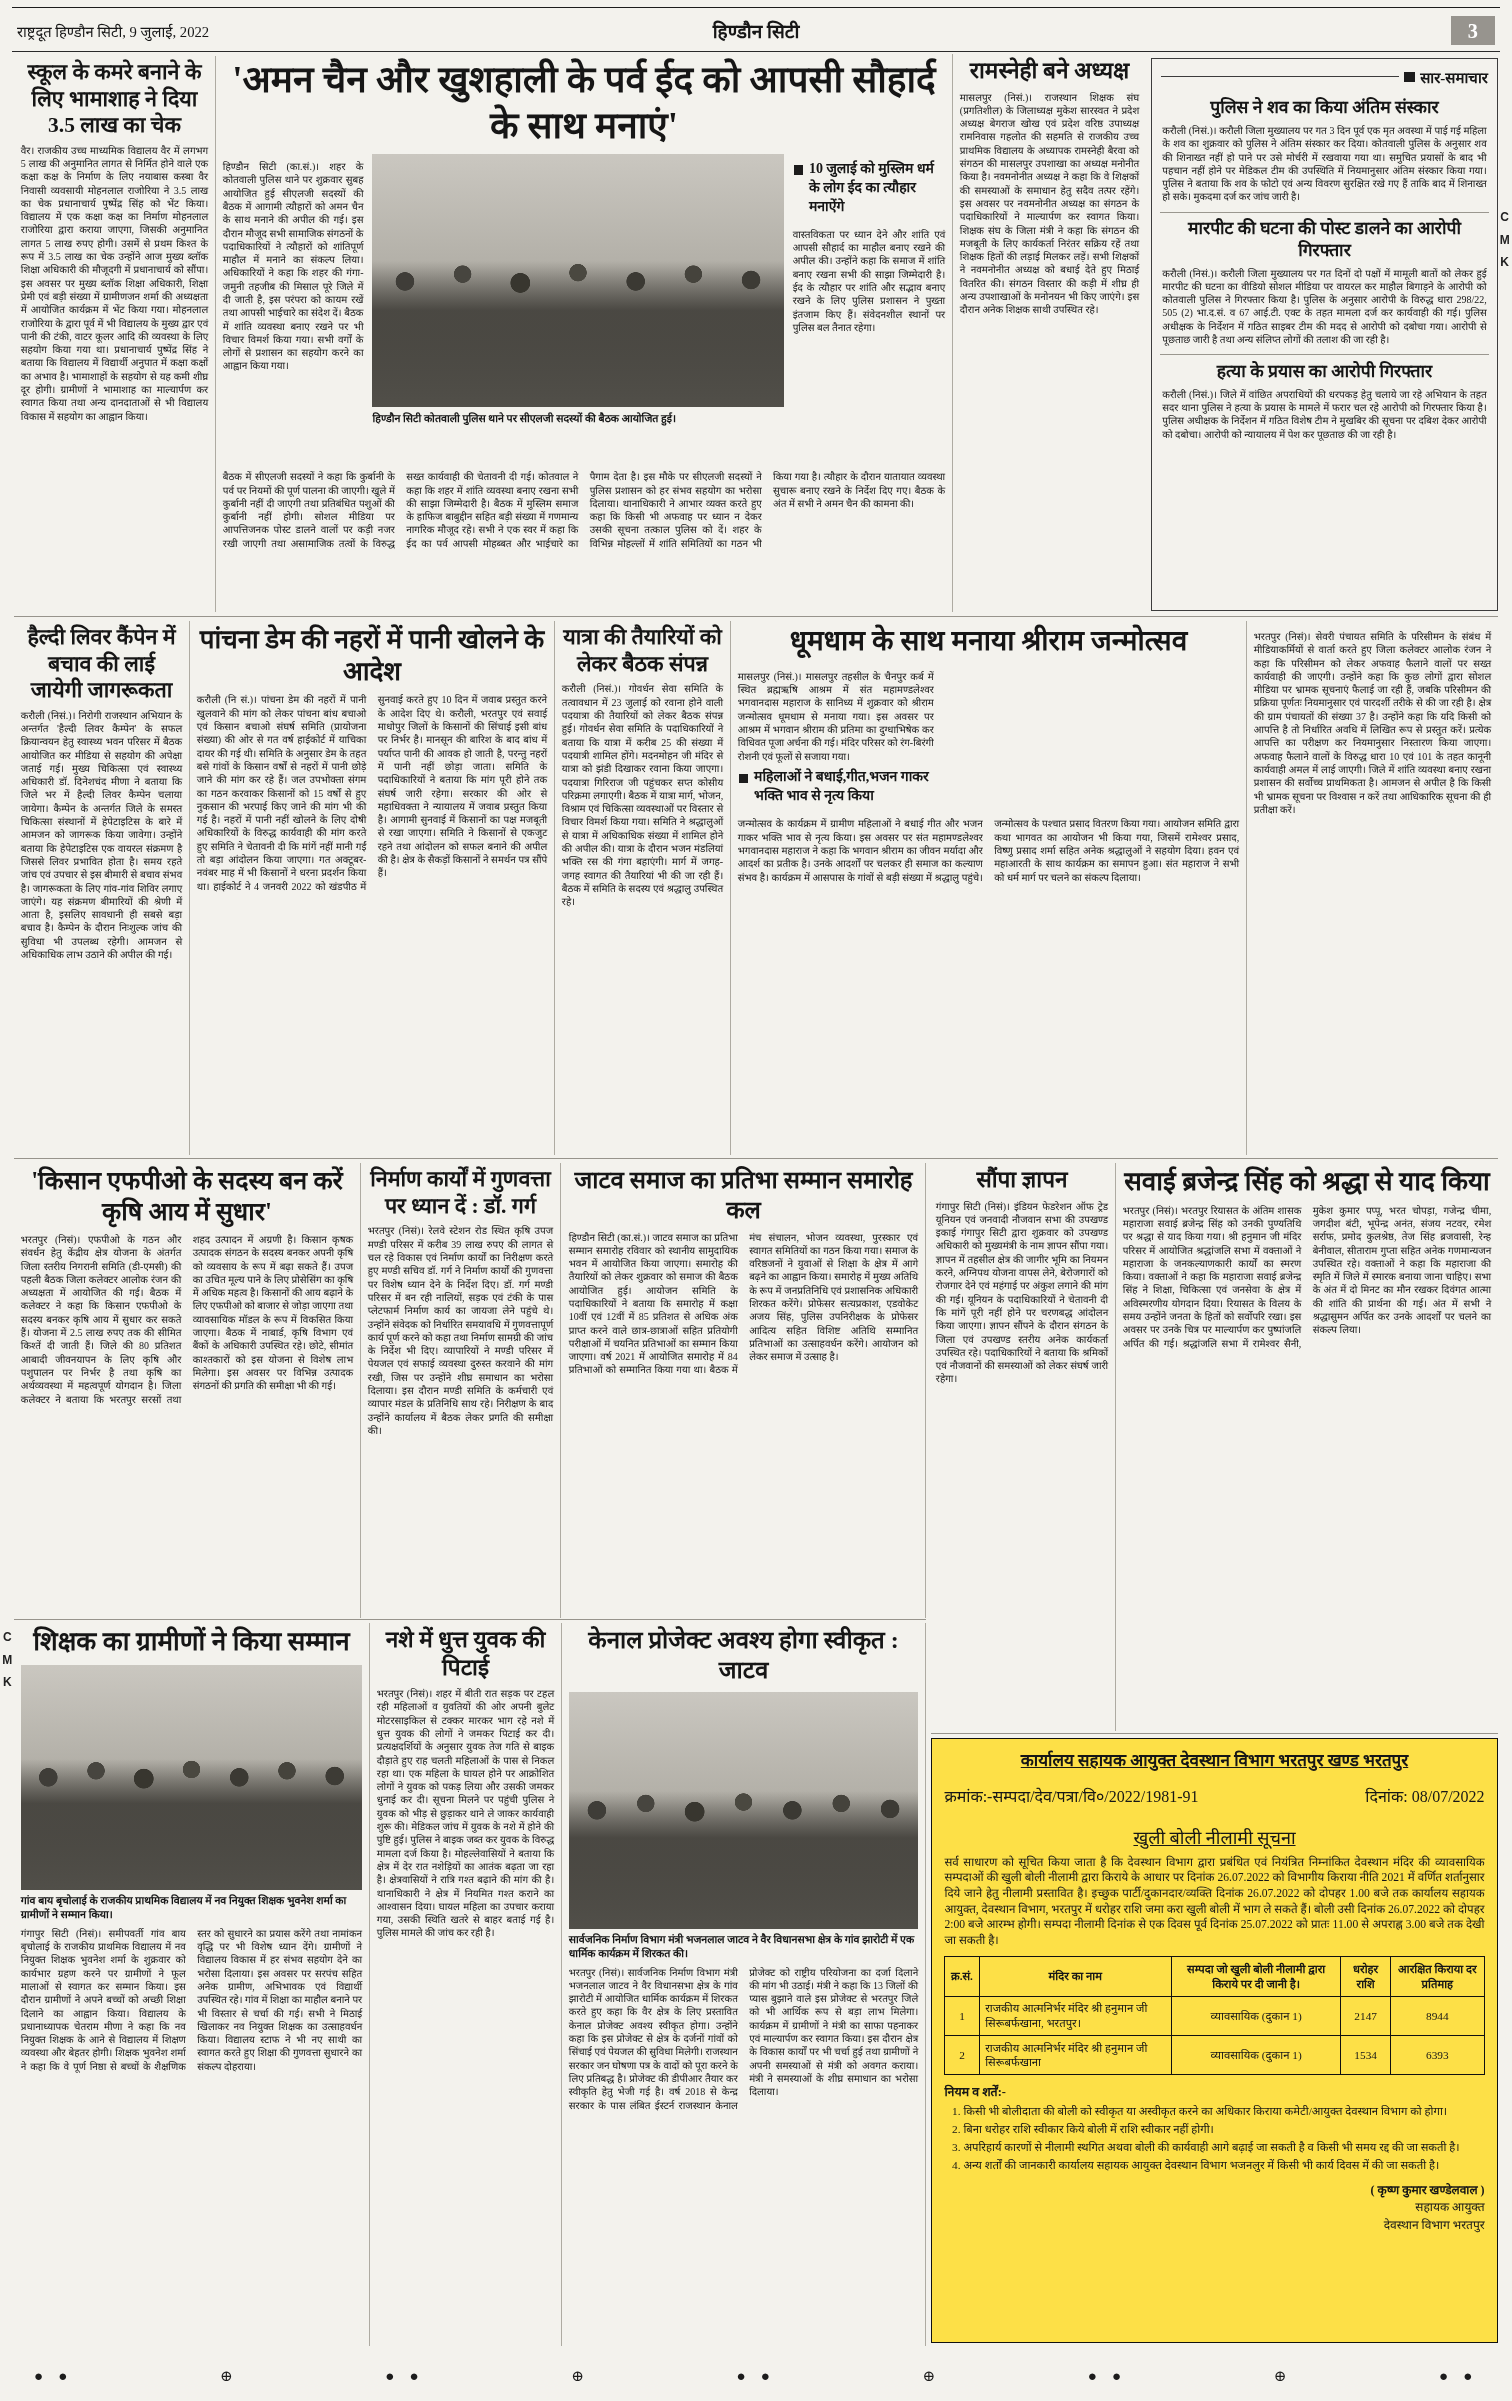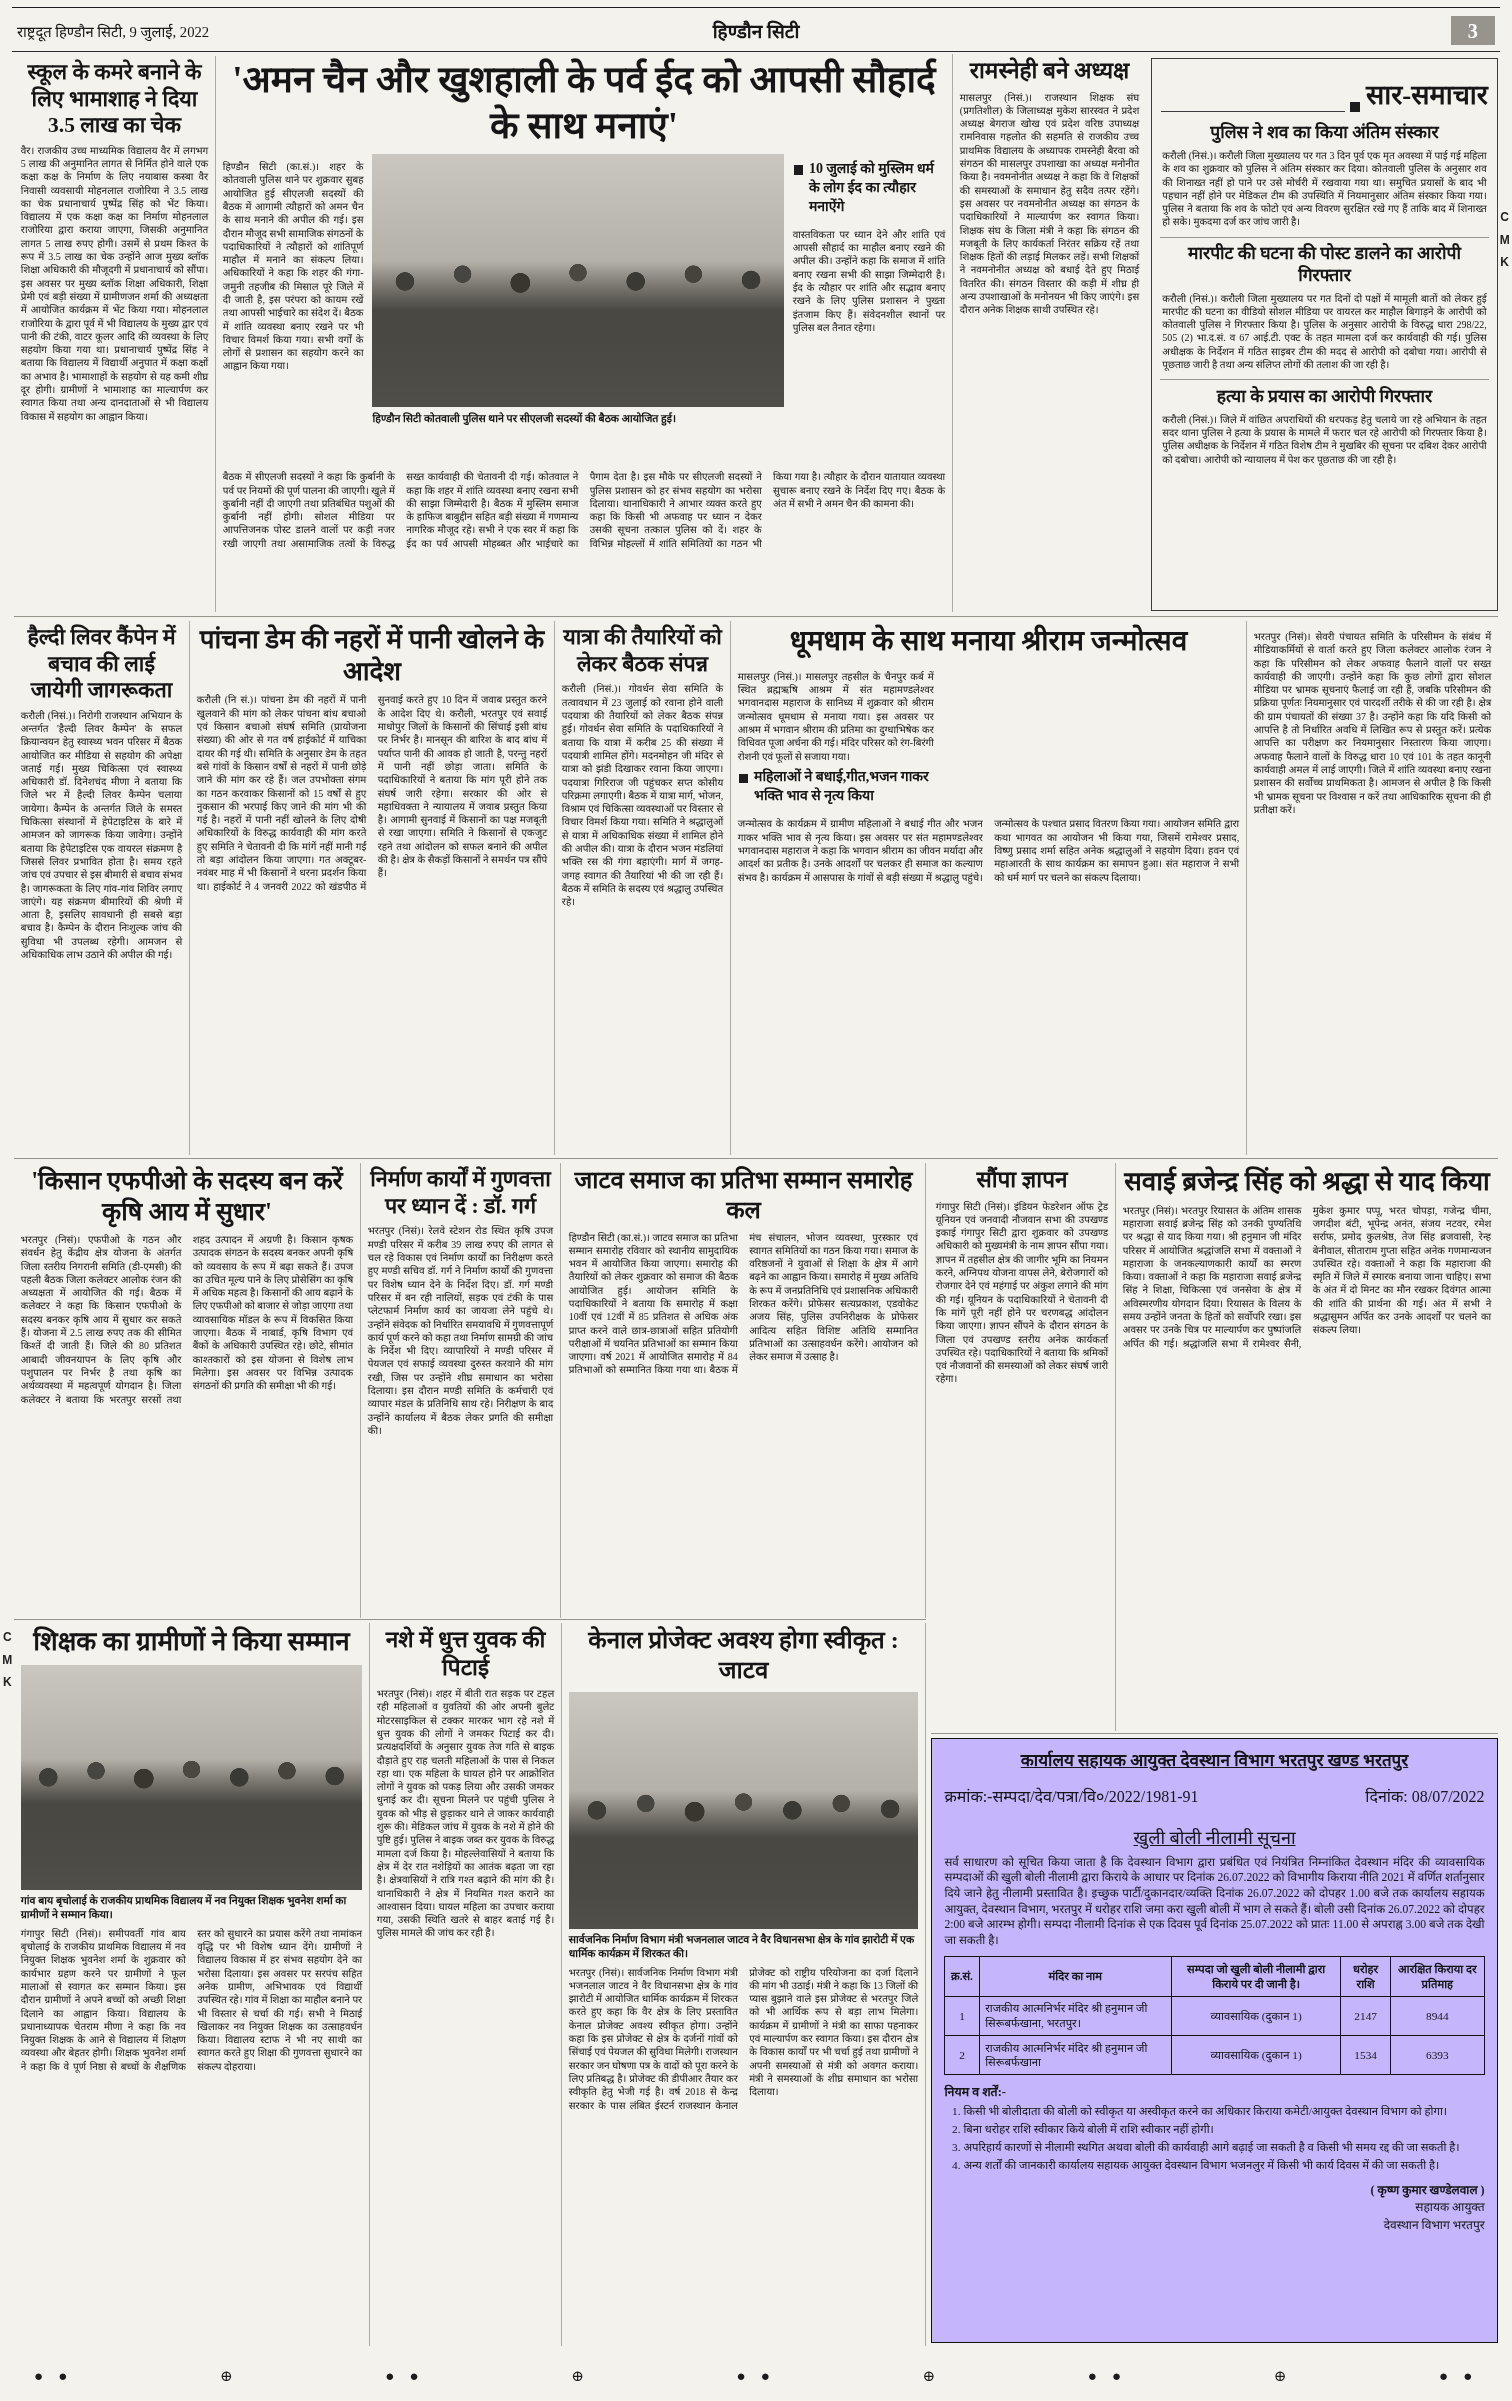--- a/index.html
+++ b/index.html
@@ -87,30 +87,30 @@
   .shri-fig { flex:1; }
   .shri-photo { height:244px; }
   .shri-bottom { margin-top:5.6px; height:158px; }
 
   
   .fig-photo-400 { height:225px; }
   .fig-photo-420 { height:237px; }
 
   
   #a-saar { border:1.1px solid #3c3c3c; padding:5.6px 8px; }
-  .saar-title-row { display:flex; align-items:flex-end; gap:5.6px; font-size:27px; font-weight:bold; padding:2.3px 1.1px 4.5px;margin-top:8px; }
+  .saar-title-row { display:flex; align-items:center; gap:5.6px; font-size:15px; font-weight:bold; padding:2.3px 1.1px 4.5px; }
   .saar-line { flex:1; border-top:1.7px double #3c3c3c; }
   .saar-sq { width:10.2px; height:10.2px; background:#1c1c1c; flex:none; }
   .brief { padding:5.6px 2.3px 8px; }
   .brief + .brief { border-top:0.6px solid #9a978f; }
   .brief h3 { font-size:17.5px; }
   .brief .body-txt { font-size:10px; }
 
   
-  #a-notice { border:1.7px solid #111; background:#c4b5fd; }
+  #a-notice { border:1.7px solid #111; background:#fde047; }
   .notice-inner { padding:9px 12.4px; height:100%; overflow:hidden; }
   .n-office { text-align:center; font-weight:bold; font-size:17px; text-decoration:underline; }
   .n-refrow { display:flex; justify-content:space-between; font-size:16px; margin-top:14px; }
   .n-sub { text-align:center; font-weight:normal; font-size:18px; text-decoration:underline; margin-top:18px; }
   .n-body { font-size:11.6px; line-height:1.35; text-align:justify; margin-top:5.6px; }
   .n-table { width:100%; border-collapse:collapse; margin-top:8px; }
   .n-table th,.n-table td { border:1.1px solid #111; padding:4.5px 5.6px; font-size:11.3px; line-height:1.3; }
   .n-table th { font-weight:bold; text-align:center; }
   .n-table td { text-align:center; }
   .n-table td.tname { text-align:left; }

